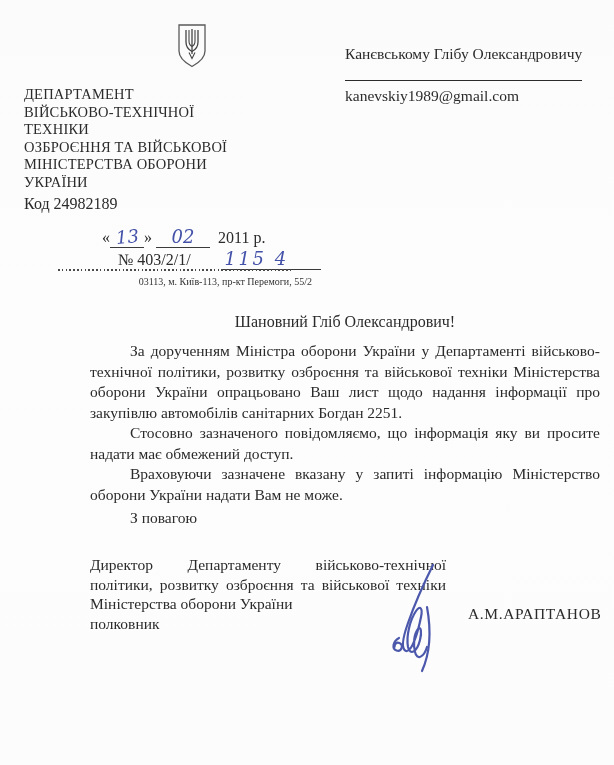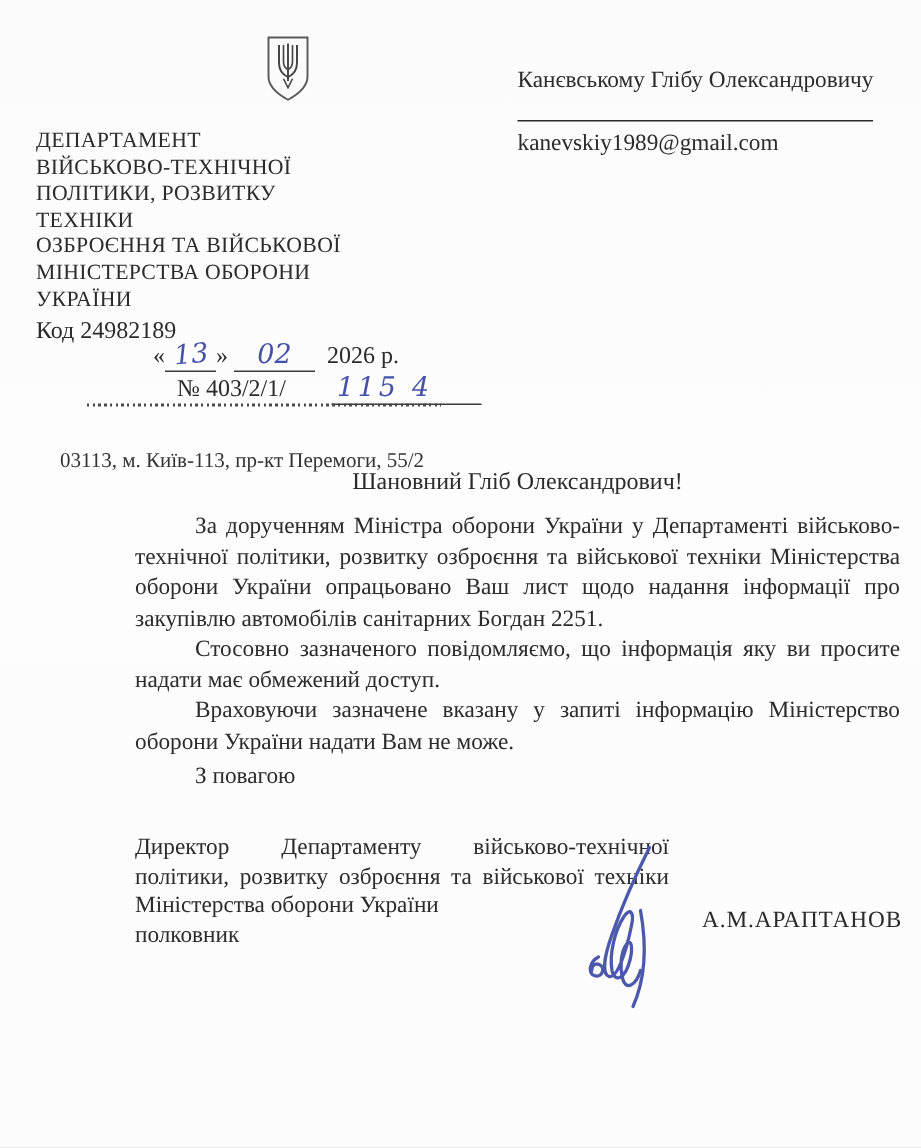--- a/index.html
+++ b/index.html
@@ -33,21 +33,21 @@
   .hand { font-family:"DejaVu Serif", serif; font-style:italic; color:#4351a8; font-size:18px; }
   .blank { display:inline-block; text-align:center; border-bottom:1.2px solid #3a3a3a; vertical-align:baseline; }
   .blank-day   { width:34px; }
   .blank-month { width:54px; }
   .blank-num   { width:96px; text-align:left; padding-left:4px;margin-left:30px; }
   .tilt { display:inline-block; transform:rotate(-5deg); }
   .sp154 { letter-spacing:2.5px; }
 
   .dotted-line { position:absolute; left:58px; top:269px; width:236px; height:2px;
     background:repeating-linear-gradient(90deg,#4a4a4a 0 1.6px, transparent 1.6px 3.8px); }
-  .org-address { position:absolute; left:40px; top:276px; width:272px; text-align:left; font-size:14px; color:#333;margin-top:24px; }
+  .org-address { position:absolute; left:40px; top:276px; width:272px; text-align:right; font-size:10px; color:#333; }
 
   
   .salutation { position:absolute; left:90px; top:313px; width:510px; text-align:center; font-size:16px; }
   .body-text { position:absolute; left:90px; top:341px; width:510px; font-size:15.5px; line-height:20.5px; text-align:justify; }
   .body-text p { margin:0; text-indent:40px; }
   .closing { position:absolute; left:130px; top:509px; font-size:15.5px; }
 
   
   .sig-title { position:absolute; left:90px; top:555px; width:356px; font-size:15.5px; line-height:19.6px; }
   .sig-title .just { text-align:justify; text-align-last:justify; }
@@ -70,30 +70,29 @@
   </div>
 
   <div class="recipient">
     <div class="recipient-name">Канєвському Глібу Олександровичу</div>
     <div class="recipient-email">kanevskiy1989@gmail.com</div>
   </div>
 
   <div class="letterhead">
     <div class="letterhead-line">ДЕПАРТАМЕНТ</div>
     <div class="letterhead-line">ВІЙСЬКОВО-ТЕХНІЧНОЇ</div>
-    <div class="letterhead-line">ПОЛІТИКИ, РОЗВИТКУ</div>
     <div class="letterhead-line">ТЕХНІКИ</div>
     <div class="letterhead-line">ОЗБРОЄННЯ ТА ВІЙСЬКОВОЇ</div>
     <div class="letterhead-line">МІНІСТЕРСТВА ОБОРОНИ</div>
     <div class="letterhead-line">УКРАЇНИ</div>
     <div class="letterhead-code">Код 24982189</div>
   </div>
 
   <div class="ref-date">
-    <span>«</span><span class="blank blank-day"><span class="hand tilt">13</span></span><span>»</span>&nbsp;<span class="blank blank-month"><span class="hand">02</span></span>&nbsp;&nbsp;<span>2026 р.</span>
+    <span>«</span><span class="blank blank-day"><span class="hand tilt">13</span></span><span>»</span>&nbsp;<span class="blank blank-month"><span class="hand">02</span></span>&nbsp;&nbsp;<span>2011 р.</span>
   </div>
 
   <div class="ref-number">
     <span>№  403/2/1/</span><span class="blank blank-num"><span class="hand sp154">115 4</span></span>
   </div>
 
   <div class="dotted-line"></div>
   <div class="org-address">03113, м. Київ-113, пр-кт Перемоги, 55/2</div>
 
   <div class="salutation">Шановний Гліб Олександрович!</div>

